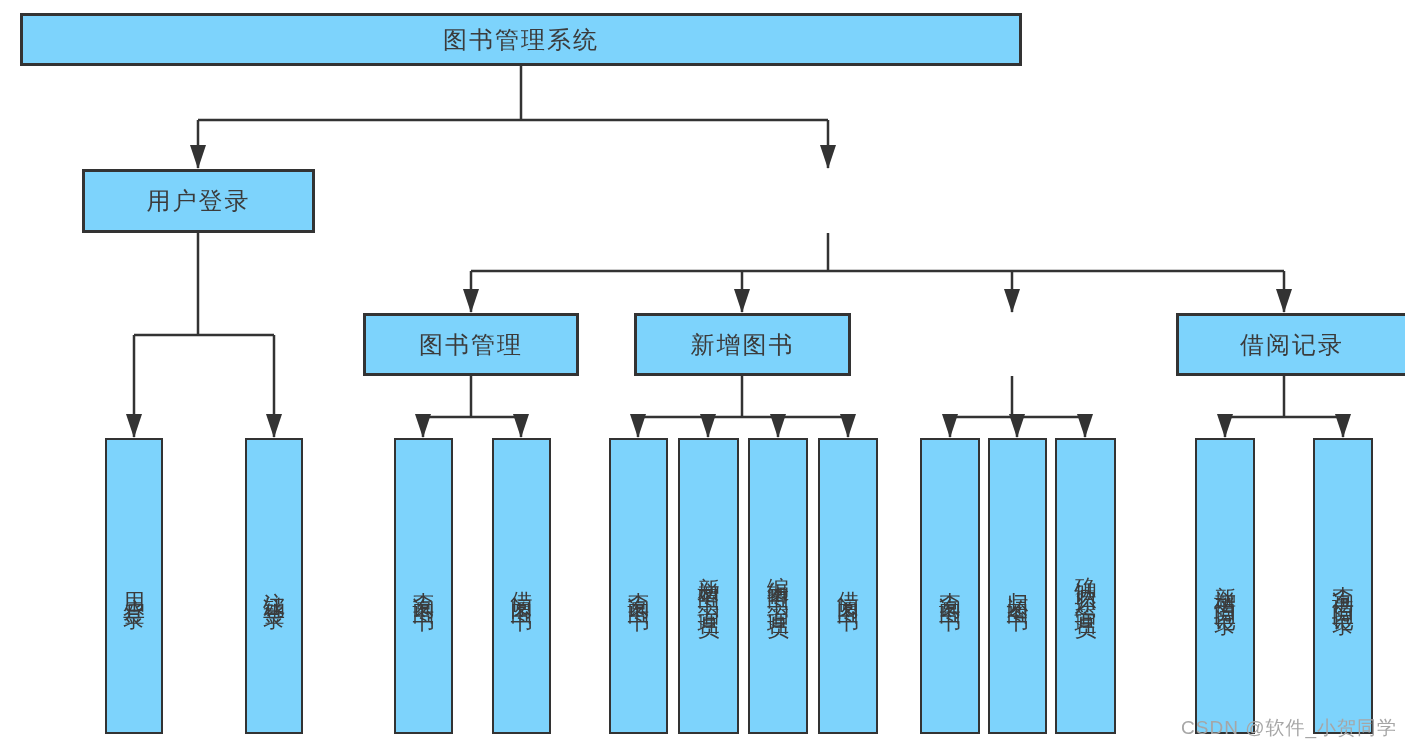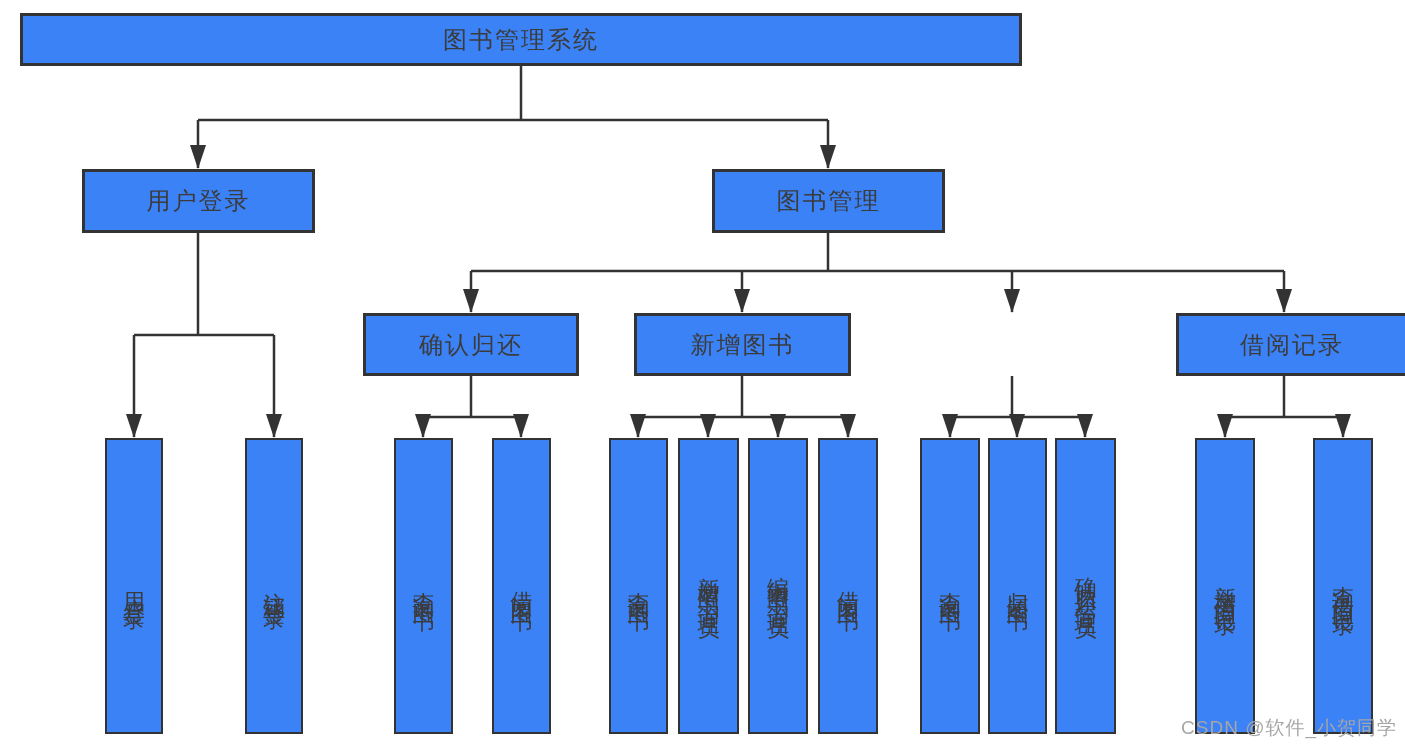--- a/index.html
+++ b/index.html
@@ -4,21 +4,21 @@
 <style>
   html,body{margin:0;padding:0;background:#ffffff;}
   .canvas{
     position:relative;width:1405px;height:747px;background:#ffffff;
     font-family:"Liberation Sans",sans-serif;overflow:hidden;
   }
   .wires{position:absolute;left:0;top:0;width:1405px;height:747px;}
   .wires path{stroke:#333333;stroke-width:2.5;fill:none;}
   .wires polygon{fill:#333333;}
   .node{
-    position:absolute;box-sizing:border-box;background:#3b82f6;
+    position:absolute;box-sizing:border-box;background:#7dd3fc;
     border:3px solid #333333;color:#3b3b3b;
     display:flex;align-items:center;justify-content:center;
     white-space:nowrap;
   }
   .h{font-size:24px;letter-spacing:2px;}
   .v{
     border-width:2.5px;writing-mode:vertical-lr;text-orientation:mixed;
     font-size:22px;letter-spacing:6px;line-height:1;
   }
   .watermark{
@@ -89,23 +89,22 @@
       <path d="M1284 376 V417"></path>
       <path d="M1225 417 H1343"></path>
       <path d="M1225 417 V437" marker-end="url(#ah)"></path>
       <path d="M1343 417 V437" marker-end="url(#ah)"></path>
     </g>
   </svg>
 
   <div class="node h" style="left:20px;top:13px;width:1002px;height:53px">图书管理系统</div>
 
   <div class="node h" style="left:82px;top:169px;width:233px;height:64px">用户登录</div>
-  <div class="node h" style="left:712px;top:169px;width:233px;height:64px">图书管理</div>
 
-  <div class="node h" style="left:363px;top:313px;width:216px;height:63px">确认归还</div>
+  <div class="node h" style="left:363px;top:313px;width:216px;height:63px">图书管理</div>
   <div class="node h" style="left:634px;top:313px;width:217px;height:63px">新增图书</div>
   <div class="node h" style="left:1176px;top:313px;width:232px;height:63px">借阅记录</div>
 
   <div class="node v" style="left:105px;top:438px;width:58px;height:296px">用户登录</div>
   <div class="node v" style="left:245px;top:438px;width:58px;height:296px">注销登录</div>
 
   <div class="node v" style="left:394px;top:438px;width:59px;height:296px">查询图书</div>
   <div class="node v" style="left:492px;top:438px;width:59px;height:296px">借阅图书</div>
 
   <div class="node v" style="left:609px;top:438px;width:59px;height:296px">查询图书</div>

